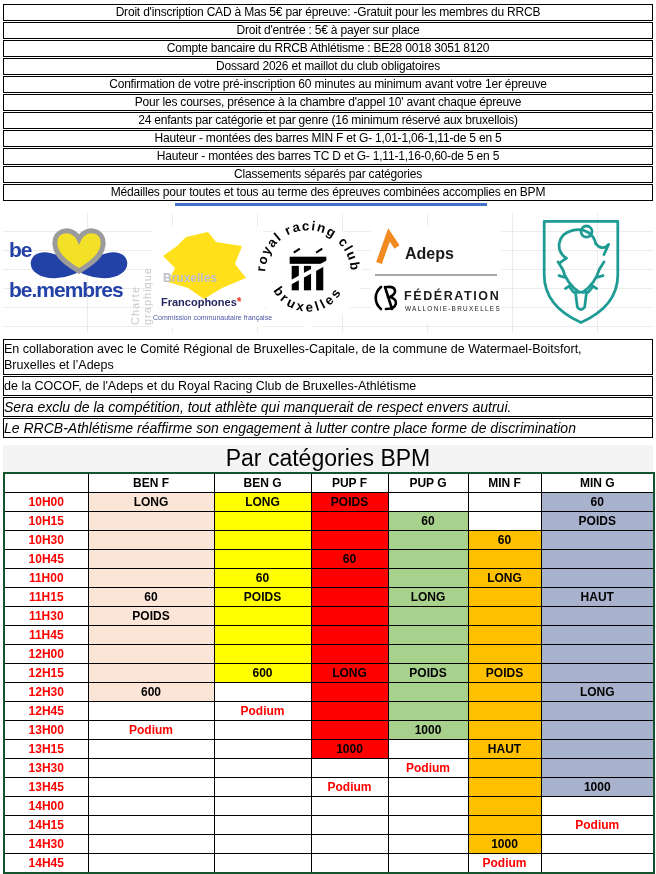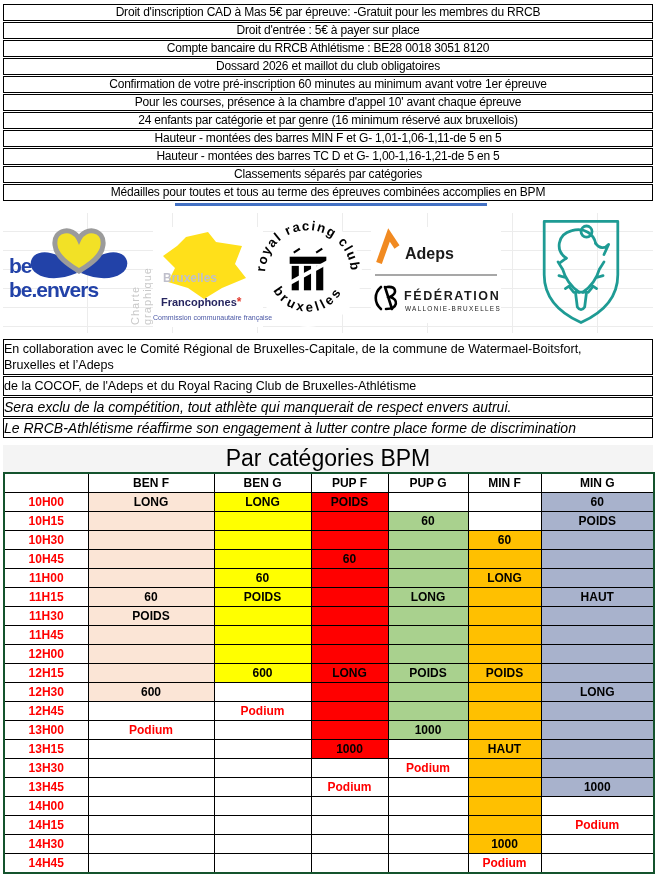--- a/index.html
+++ b/index.html
@@ -110,36 +110,36 @@
 
   <div>
       <div class="info-row">Droit d'inscription  CAD à Mas 5€ par épreuve: -Gratuit pour les membres du RRCB</div>
       <div class="info-row">Droit d'entrée : 5€  à payer sur place</div>
       <div class="info-row">Compte bancaire du RRCB Athlétisme : BE28 0018 3051 8120</div>
       <div class="info-row">Dossard 2026 et maillot du club obligatoires</div>
       <div class="info-row">Confirmation de votre pré-inscription 60 minutes au minimum avant votre 1er épreuve</div>
       <div class="info-row">Pour les courses, présence à la chambre d'appel 10' avant chaque épreuve</div>
       <div class="info-row">24 enfants par catégorie et par genre (16 minimum réservé aux bruxellois)</div>
       <div class="info-row">Hauteur - montées des barres MIN F et  G-  1,01-1,06-1,11-de 5 en 5</div>
-      <div class="info-row">Hauteur - montées des barres TC  D et  G-  1,00-1,16-1,21-de 5 en 5</div>
+      <div class="info-row">Hauteur - montées des barres TC  D et  G-  1,11-1,16-0,60-de 5 en 5</div>
       <div class="info-row">Classements séparés par catégories</div>
       <div class="info-row">Médailles pour toutes et tous au terme des épreuves combinées accomplies en BPM</div>
     </div>
   <div class="blue-line"></div>
 
   <div class="logo-band">
 
     <div class="logo" style="left:4px;top:10px;width:132px;height:100px;">
       <svg width="132" height="62" viewBox="0 0 132 62">
         <path d="M70,50 C54,26 28,24 24,38 C21,51 42,62 70,50 Z" style="fill:var(--be_blue)"></path>
         <path d="M74,50 C90,26 116,24 120,38 C123,51 102,62 74,50 Z" style="fill:var(--be_blue)"></path>
         <path d="M72,16 C66,3 46,6 48,22 C49,33 60,41 72,48 C84,41 95,33 96,22 C98,6 78,3 72,16 Z" style="fill:var(--be_yellow);stroke:var(--heart_stroke);stroke-width:5;"></path>
       </svg>
-      <div class="be-text" style="top:32px;">be</div>
-      <div class="be-text" style="top:56px;">be.envers</div>
+      <div class="be-text" style="top:16px;">be</div>
+      <div class="be-text" style="top:56px;">be.membres</div>
     </div>
     <div class="logo charte" style="left:126px;top:12px;">Charte graphique</div>
 
     <div class="logo franco-wrap" style="left:150px;top:14px;">
       <svg width="100" height="72" viewBox="0 0 100 72" style="position:absolute;left:5px;top:2px;">
         <path d="M28,8 L50,3 L58,13 L84,17 L77,35 L88,49 L64,59 L46,70 L30,59 L10,53 L17,39 L5,27 L19,17 Z" style="fill:var(--franco_yellow)"></path>
       </svg>
       <div class="franco-title"><span>Francophones</span><span class="star">*</span></div>
       <div class="franco-sub">Bruxelles</div>
       <div class="franco-caption">Commission communautaire française</div>

